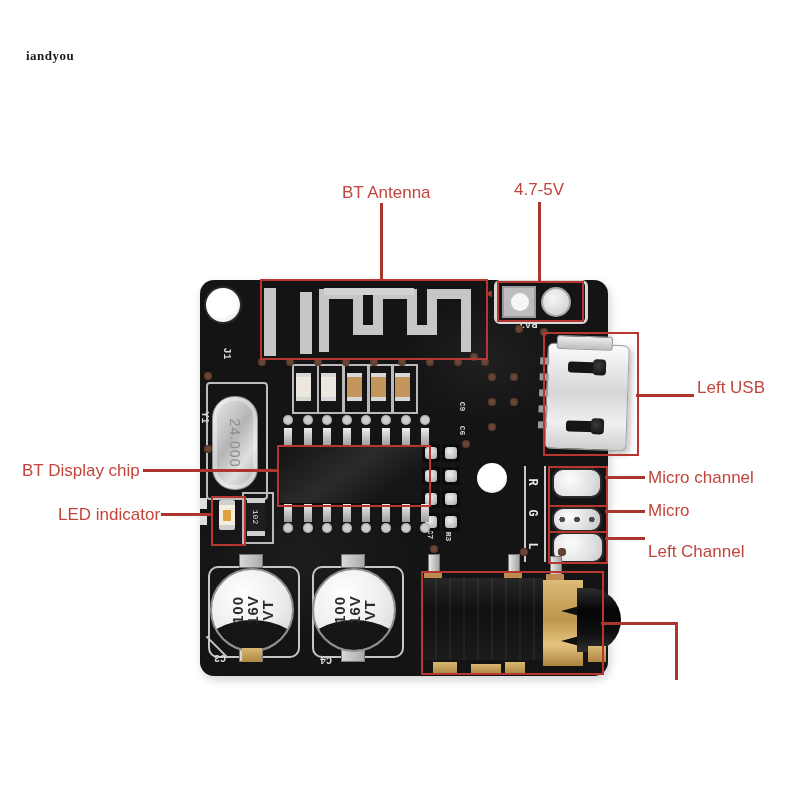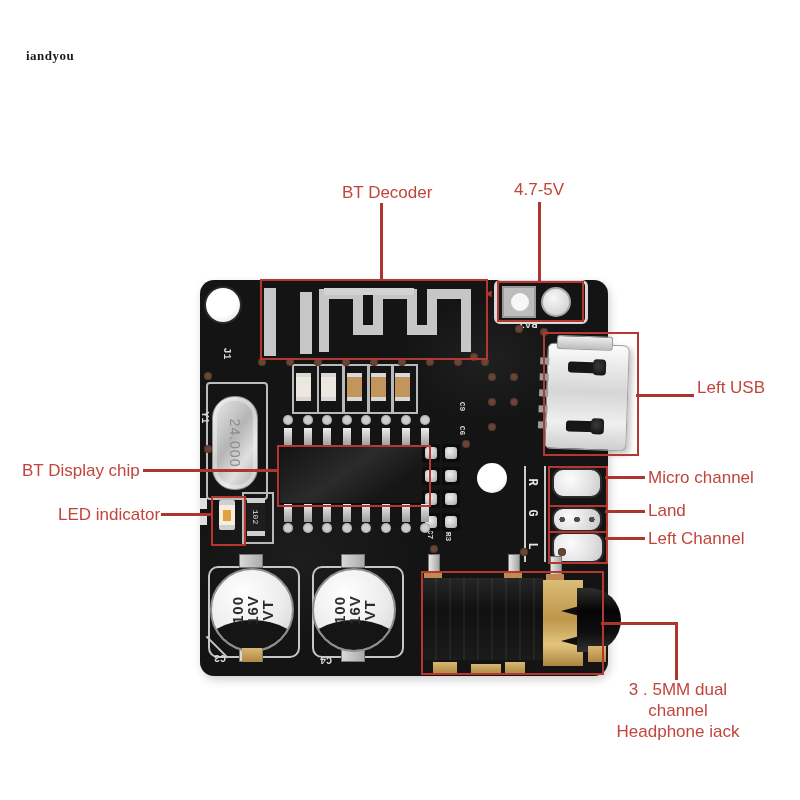--- a/index.html
+++ b/index.html
@@ -45,21 +45,21 @@
   .rl-chip{left:143px;top:469px;width:134px;height:3px;}
   .rl-led{left:161px;top:513px;width:50px;height:3px;}
   .rl-jackh{left:601px;top:622px;width:77px;height:3px;}
   .rl-jackv{left:675px;top:622px;width:3px;height:58px;}
 
   .lb-ant{left:342px;top:183px;}
   .lb-pwr{left:514px;top:180px;}
   .lb-usb{left:697px;top:378px;}
   .lb-r{left:648px;top:468px;}
   .lb-g{left:648px;top:501px;}
-  .lb-l{left:648px;top:529px;}
+  .lb-l{left:648px;top:542px;}
   .lb-chip{left:22px;top:461px;}
   .lb-led{left:58px;top:505px;}
   .lb-jack{left:598px;top:679px;width:160px;text-align:center;line-height:21px;white-space:normal;}
   .ar-bat{left:483px;top:287px;}
 
   
   .board{left:200px;top:280px;width:408px;height:396px;background:
          radial-gradient(120px 90px at 70% 20%,rgba(255,255,255,.05),transparent 70%),
          radial-gradient(160px 120px at 25% 70%,rgba(255,255,255,.04),transparent 70%),
          #141414;border-radius:14px;box-shadow:2px 4px 10px rgba(0,0,0,.18);z-index:10;}
@@ -404,25 +404,21 @@
   <div class="rline rl-usb"></div>
   <div class="rline rl-r"></div>
   <div class="rline rl-g"></div>
   <div class="rline rl-l"></div>
   <div class="rline rl-chip"></div>
   <div class="rline rl-led"></div>
   <div class="rline rl-jackh"></div>
   <div class="rline rl-jackv"></div>
   <div class="arrow-left ar-bat">◄</div>
 
-  <div class="rlabel lb-ant">BT Decoder</div>
+  <div class="rlabel lb-ant">BT Antenna</div>
   <div class="rlabel lb-pwr">4.7-5V</div>
   <div class="rlabel lb-usb">Left USB</div>
   <div class="rlabel lb-r">Micro channel</div>
-  <div class="rlabel lb-g">Land</div>
+  <div class="rlabel lb-g">Micro</div>
   <div class="rlabel lb-l">Left Channel</div>
   <div class="rlabel lb-chip">BT Display chip</div>
   <div class="rlabel lb-led">LED indicator</div>
-  <div class="rlabel lb-jack">
-    <div>3 . 5MM dual channel</div>
-    <div>Headphone iack</div>
-  </div>
 </div>
 
 </body></html>

